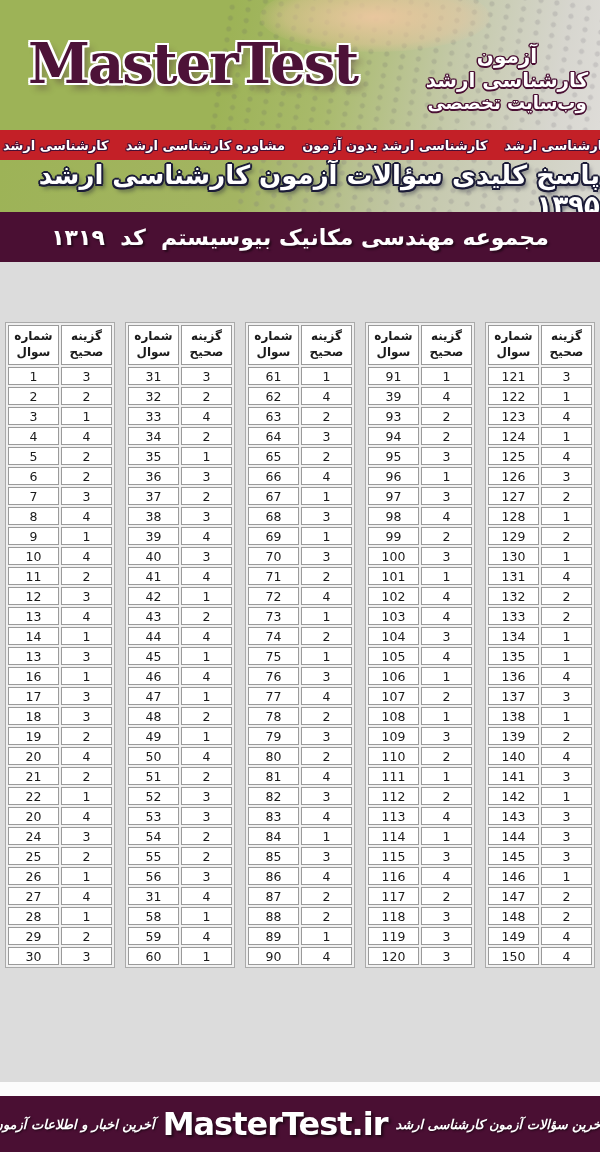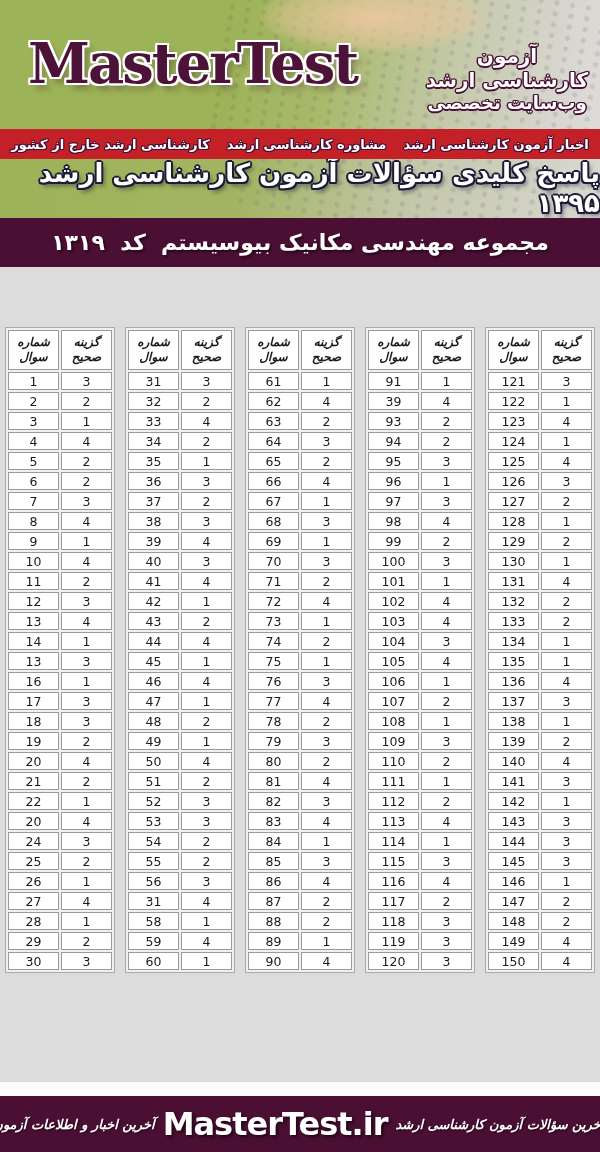--- a/index.html
+++ b/index.html
@@ -52,23 +52,23 @@
     display:flex; align-items:center; justify-content:center; gap:17px;
   }
   .menu-item {
     color:#fff; font-size:13px; font-weight:bold; white-space:nowrap; cursor:pointer;
     text-shadow:-1px 0 #4a1034,1px 0 #4a1034,0 -1px #4a1034,0 1px #4a1034,
       -1px -1px #4a1034,1px 1px #4a1034,-1px 1px #4a1034,1px -1px #4a1034;
   }
 
   
   .title-band {
-    height:59px; position:relative; overflow:hidden;
+    height:52px; position:relative; overflow:hidden;
     background:linear-gradient(100deg,#9db357 0%,#a3b462 40%,#c3c7a9 68%,#d9d8d2 100%);
-    display:flex; align-items:flex-end; justify-content:center;
+    display:flex; align-items:flex-start; justify-content:center;
   }
   .title-band .dots {
     position:absolute; top:-10px; right:-20px; width:380px; height:90px;
     background-image:radial-gradient(circle at 4px 4px, rgba(120,115,125,.22) 2.2px, transparent 3px);
     background-size:16px 11px; transform:rotate(9deg);
   }
   .page-title {
     position:relative; direction:rtl; color:#fff; font-weight:bold; font-size:26px;
     text-shadow:-2px 0 #1c1c38,2px 0 #1c1c38,0 -2px #1c1c38,0 2px #1c1c38,
       -1.5px -1.5px #1c1c38,1.5px 1.5px #1c1c38,-1.5px 1.5px #1c1c38,1.5px -1.5px #1c1c38,
@@ -90,21 +90,21 @@
   .tables { display:flex; justify-content:center; gap:10px; }
   table.answers {
     border-collapse:separate; border-spacing:2px;
     background:#f0f0f0; border:1px solid #aaaaaa;
   }
   table.answers th, table.answers td {
     background:#ffffff; border:1px solid #9a9a9a; text-align:center; color:#1a1a1a;
   }
   table.answers th {
     width:51px; height:40px; font-size:12px; font-weight:bold;
-    direction:rtl; line-height:1.3; padding:1px 4px;font-style:italic;
+    direction:rtl; line-height:1.3; padding:1px 4px;
   }
   table.answers td { height:18px; font-size:12.5px; padding:0; }
 
   
   .white-strip { height:14px; background:#fcfcfc; }
   .footer {
     height:56px; background:#4a0f33; direction:rtl;
     display:flex; align-items:center; justify-content:center; gap:8px; color:#fff;
   }
   .footer .phrase { font-size:13px; font-weight:bold; font-style:italic; white-space:nowrap;
@@ -124,20 +124,21 @@
     </div>
     <div class="logo">MasterTest</div>
     <div class="tagline">
       <div class="line line2">آزمون کارشناسی ارشد</div>
       <div class="line line1">وب‌سایت تخصصی</div>
     </div>
   </div>
 
   <div class="menu-bar">
     <span class="menu-item">اخبار آزمون کارشناسی ارشد</span>
+    <span class="menu-item">کارشناسی ارشد بدون آزمون</span>
     <span class="menu-item">مشاوره کارشناسی ارشد</span>
     <span class="menu-item">کارشناسی ارشد خارج از کشور</span>
   </div>
 
   <div class="title-band">
     <div class="dots"></div>
     <div class="page-title">پاسخ کلیدی سؤالات آزمون کارشناسی ارشد ۱۳۹۵</div>
   </div>
 
   <div class="purple-banner">

